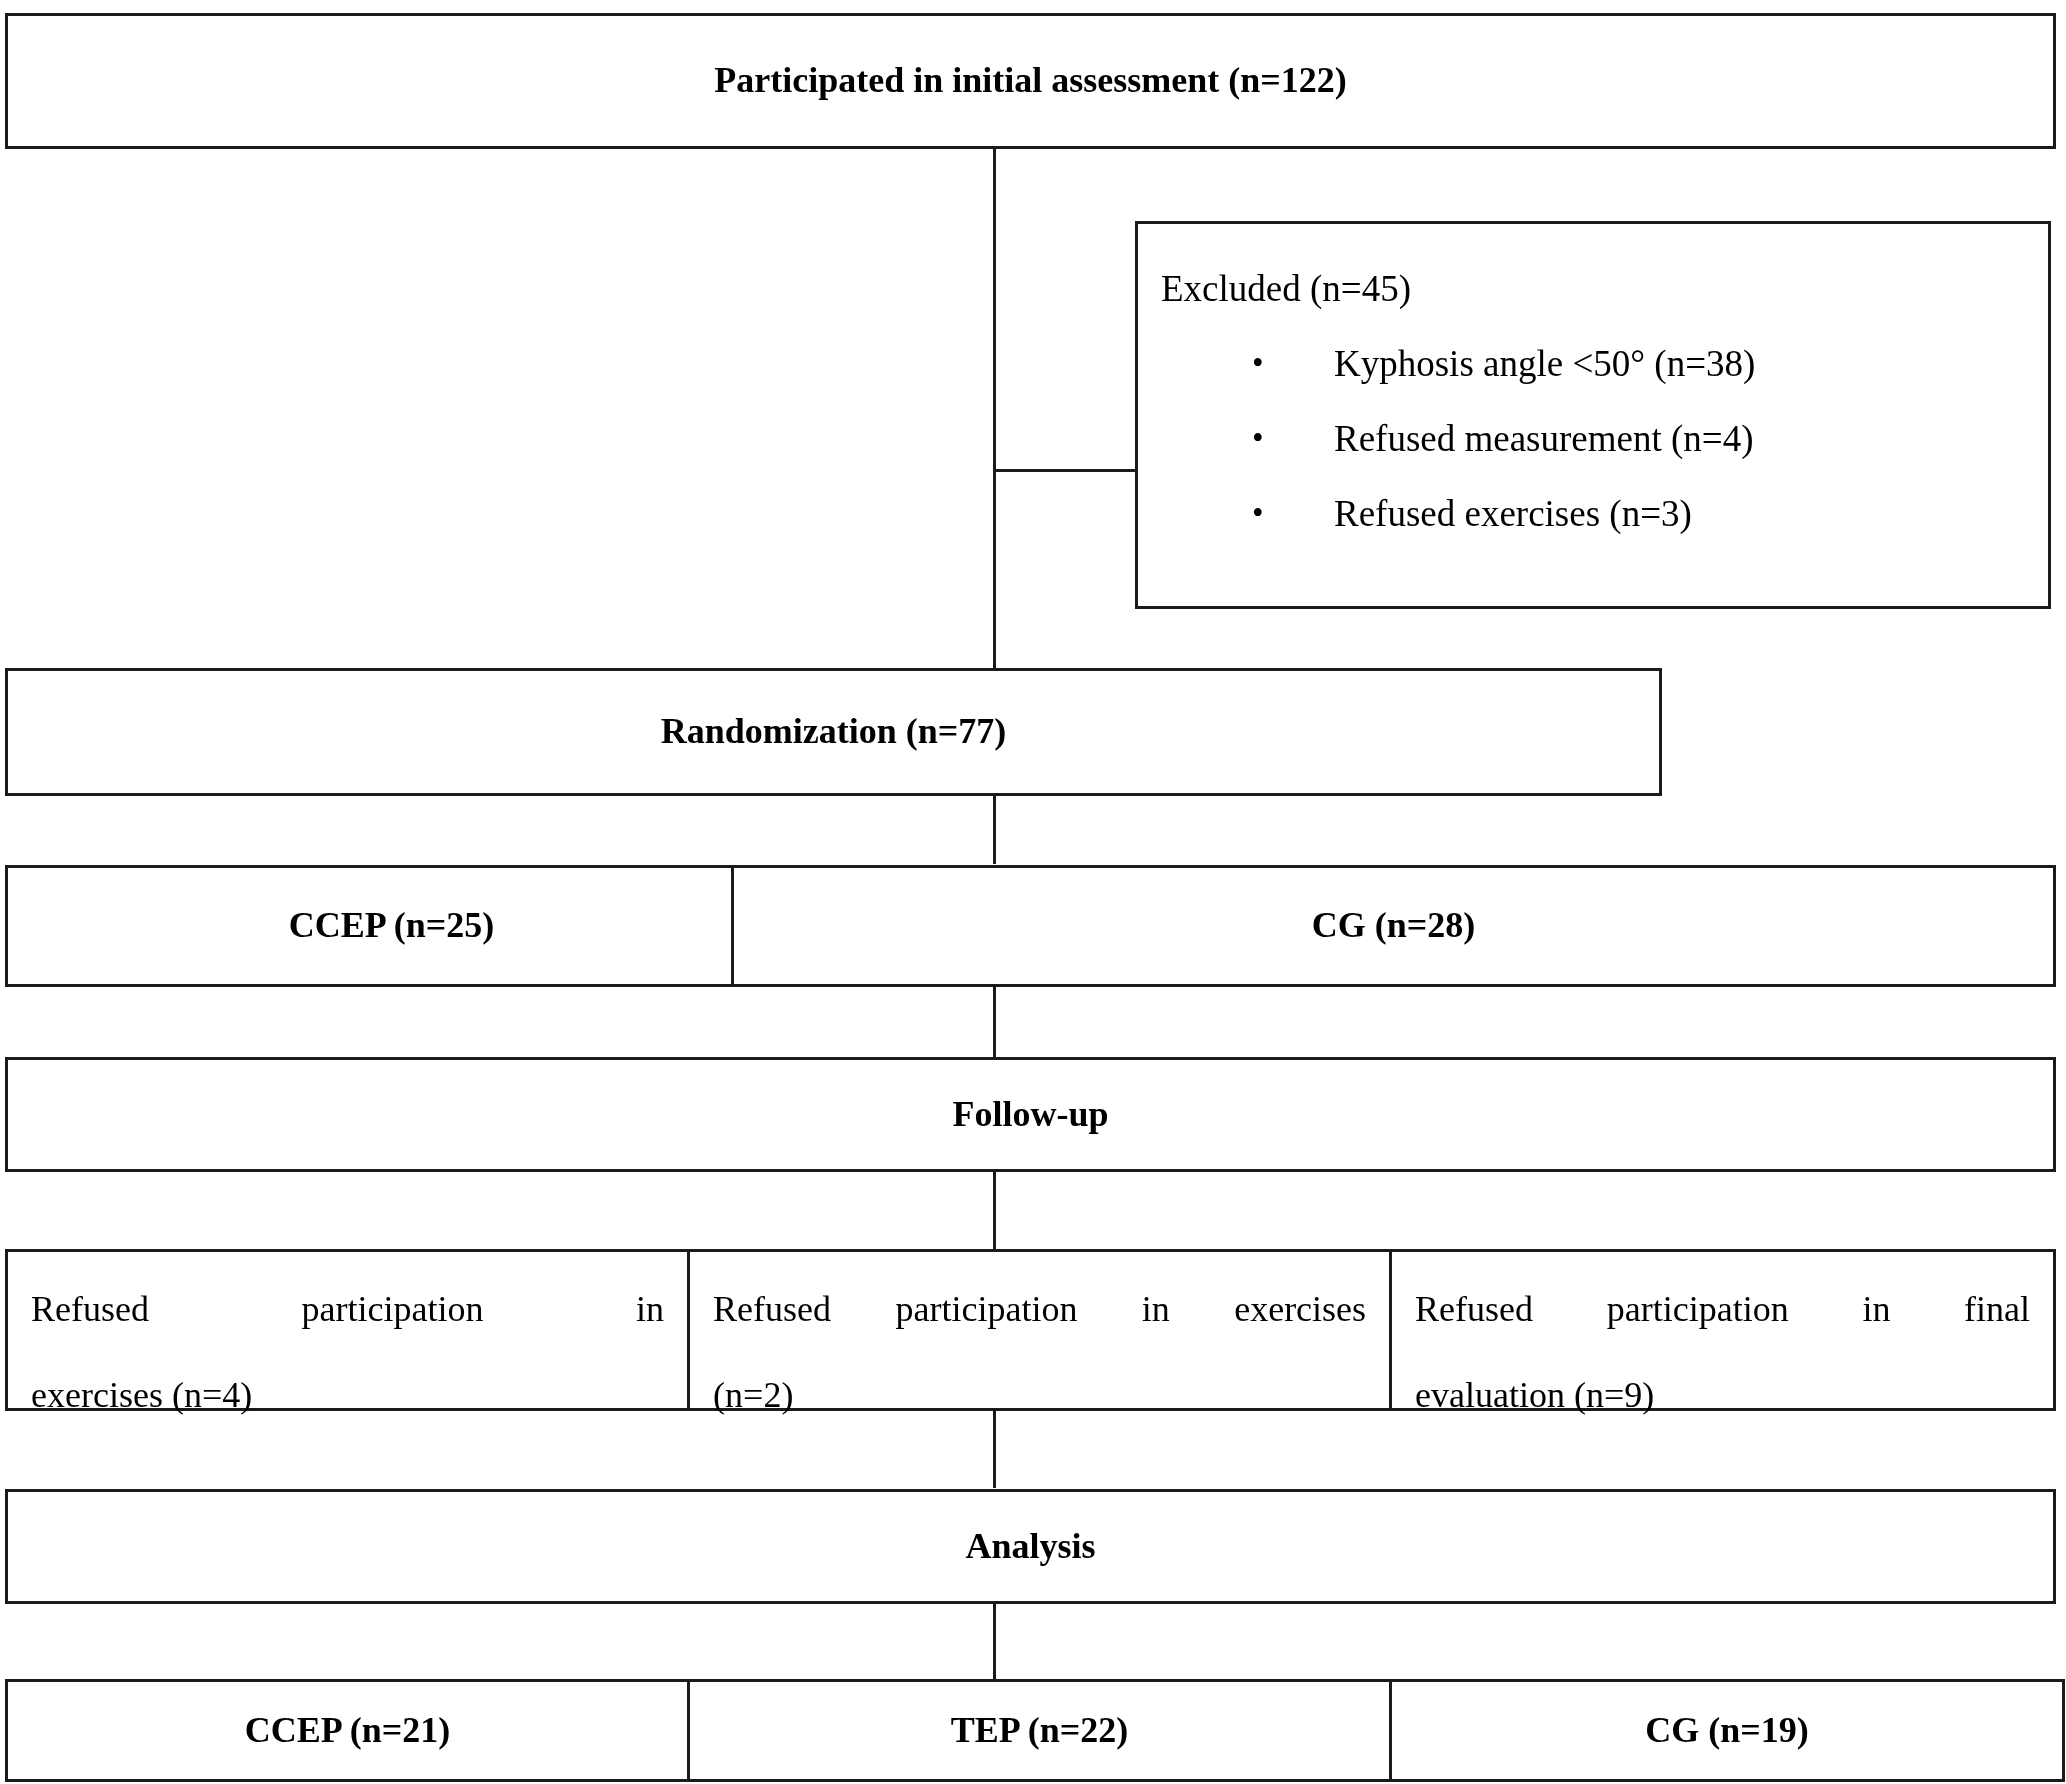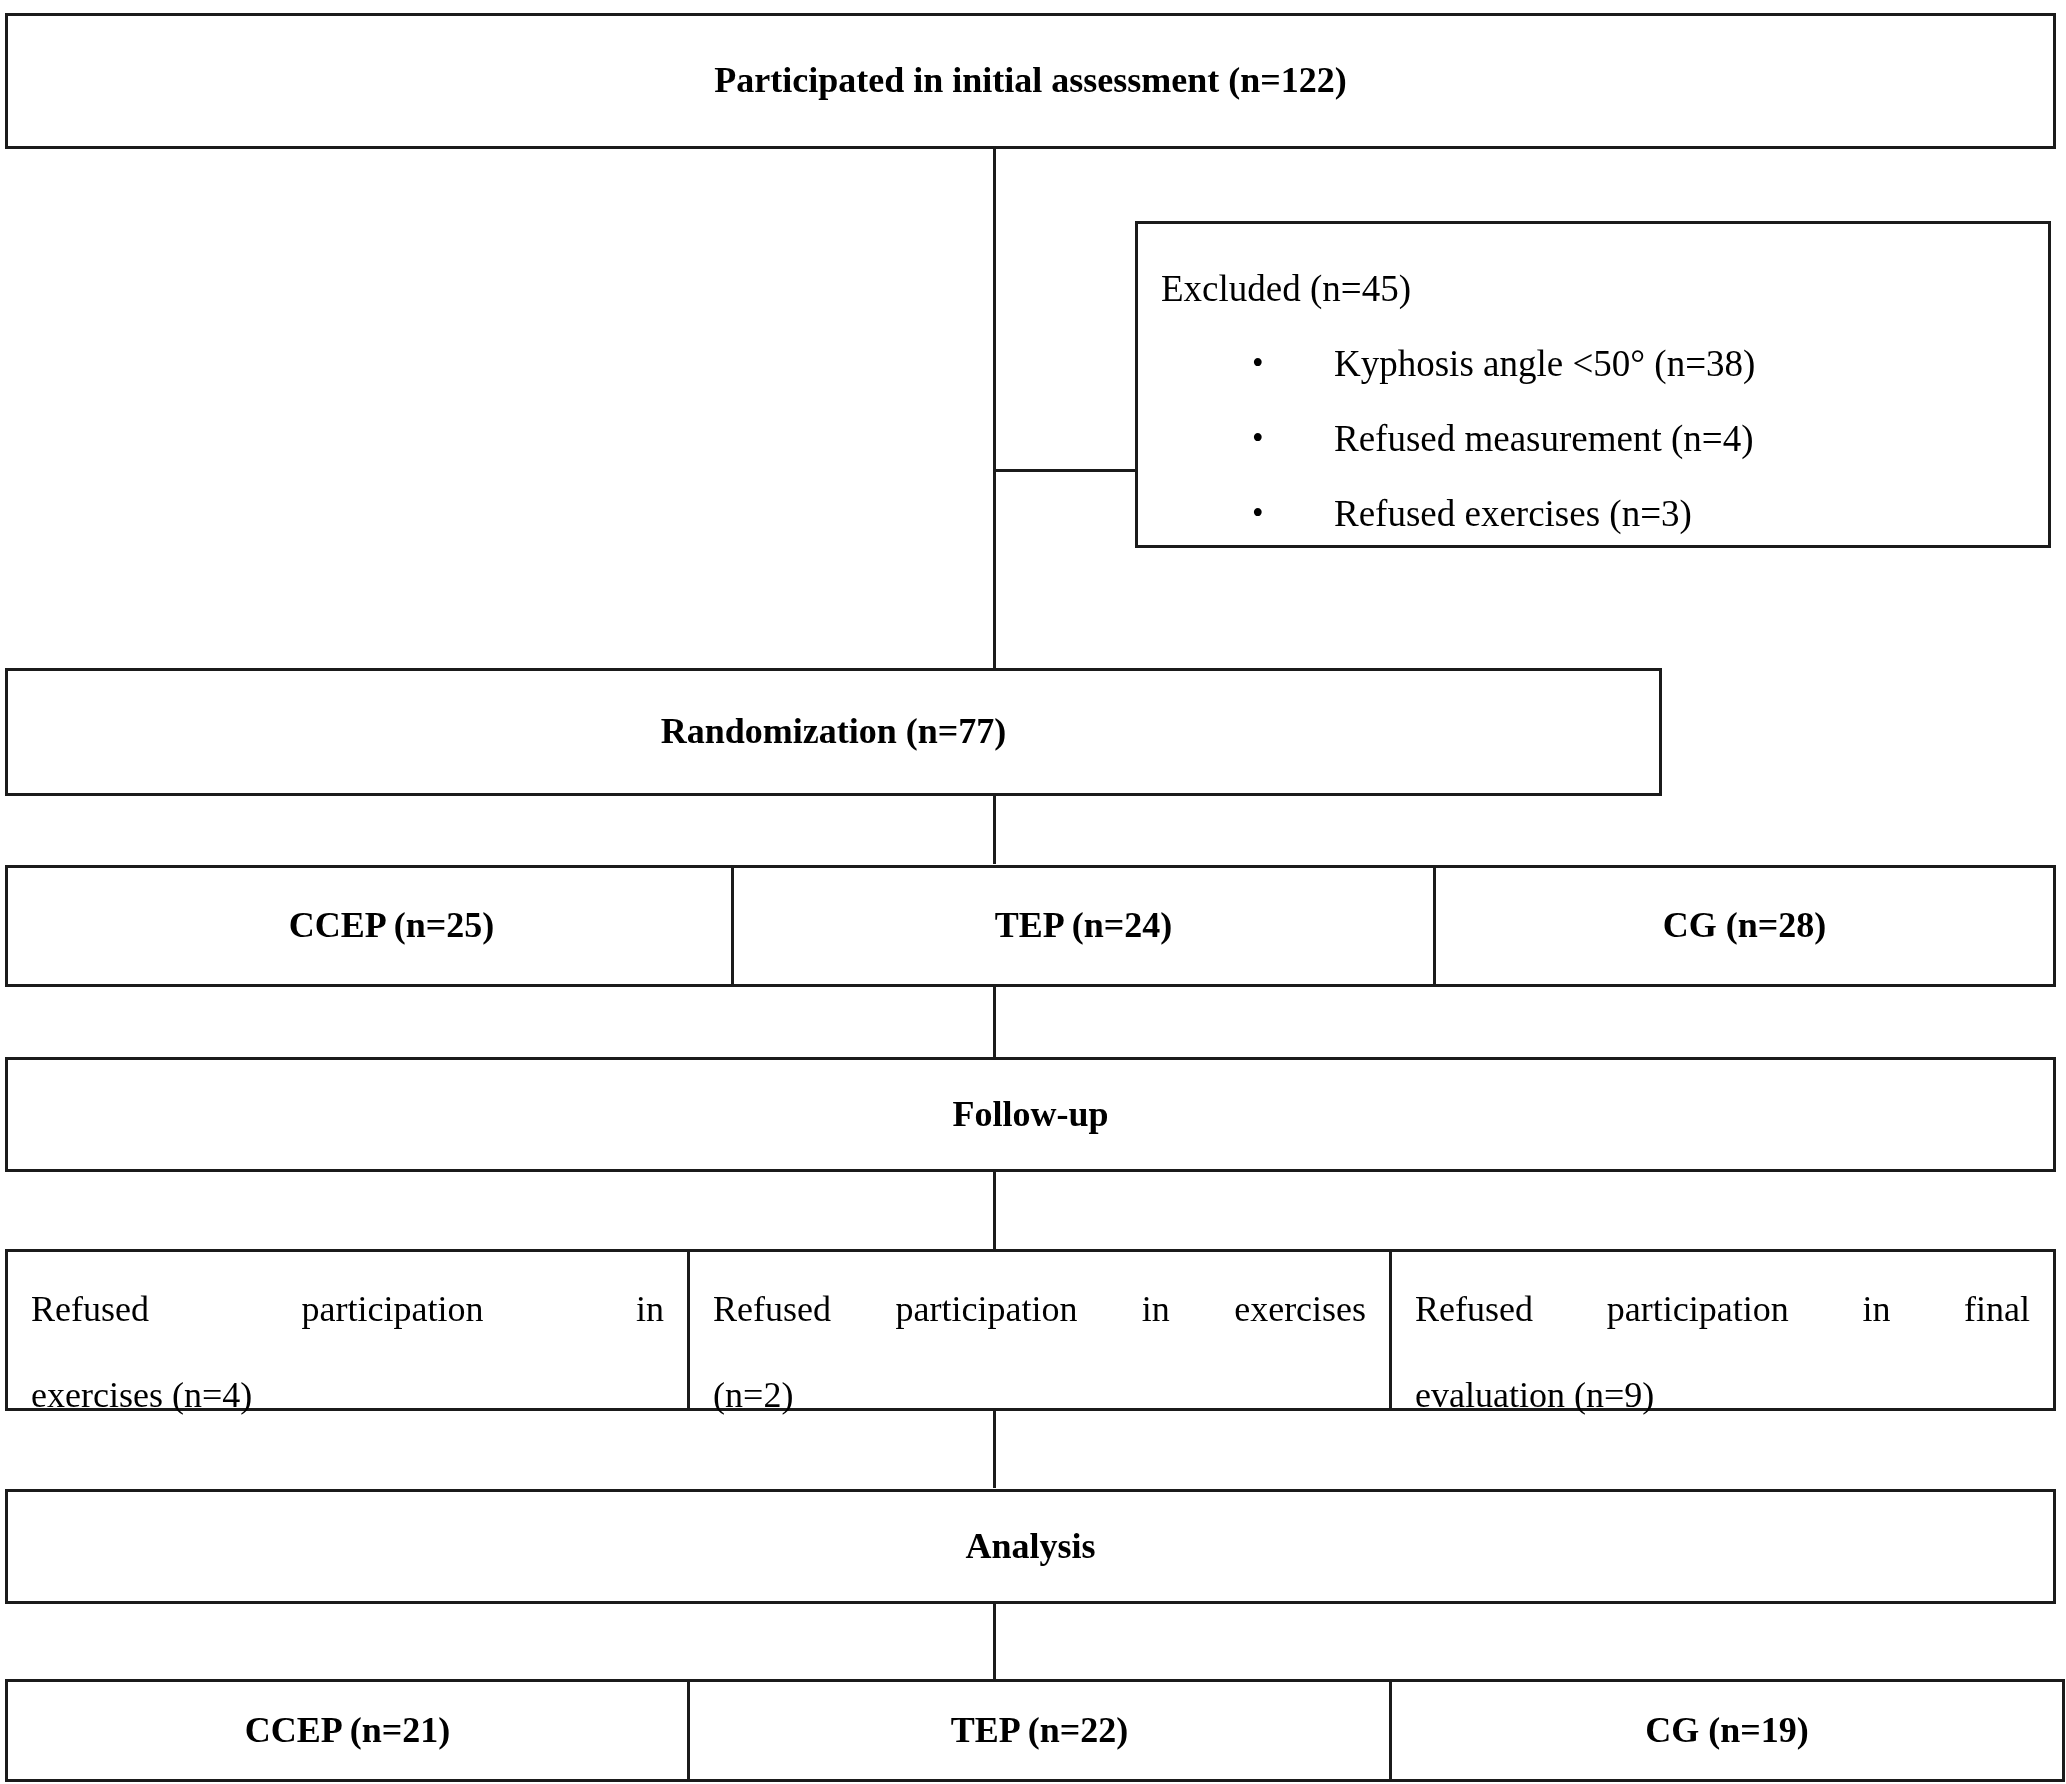--- a/index.html
+++ b/index.html
@@ -79,21 +79,21 @@
     flex: 0 0 82px;
     width: 82px;
     font-size: 33px;
   }
   .bullet-text { flex: 1 1 auto; text-align: left; }
   
   .conn-v { position: absolute; width: 3.2px; background: #1b1b1b; }
   .conn-h { position: absolute; height: 3.2px; background: #1b1b1b; }
 
   .b-initial   { left: 5.1px;    top: 12.8px;   width: 2051px; height: 136px; }
-  .b-excluded  { left: 1135px; top: 221px;  width: 916px; height: 327px; }
+  .b-excluded  { left: 1135px; top: 221px;  width: 916px; height: 388px; }
   .b-random    { left: 5.1px;    top: 668px; width: 1657px; height: 128px; }
   .row-alloc   { left: 5.1px;    top: 865px; width: 2051px; height: 122px; padding-left: 44px; }
   .b-follow    { left: 5.1px;    top: 1057px; width: 2051px; height: 115px; }
   .row-drop    { left: 5.1px;    top: 1249px; width: 2051px; height: 162px; }
   .b-analysis  { left: 5.1px;    top: 1489px; width: 2051px; height: 115px; }
   .row-final   { left: 5.1px;    top: 1679px; width: 2060px; height: 103px; }
 
   .conn-top-random { left: 993px; top: 148px;  height: 520px; }
   .conn-excluded   { left: 995px; top: 469px;  width: 140px;  }
   .conn-rand-alloc { left: 993px; top: 796px; height: 68px; }
@@ -136,23 +136,20 @@
   </div>
 
   <div class="box b-random">
     <span class="label-bold">Randomization (n=77)</span>
   </div>
 
   <div class="row row-alloc">
     <div class="cell c1">
       <span class="label-bold">CCEP (n=25)</span>
     </div>
-    <div class="cell c2">
-      <span class="label-bold">TEP (n=24)</span>
-    </div>
     <div class="cell c3">
       <span class="label-bold">CG (n=28)</span>
     </div>
   </div>
 
   <div class="box b-follow">
     <span class="label-bold">Follow-up</span>
   </div>
 
   <div class="row row-drop">

